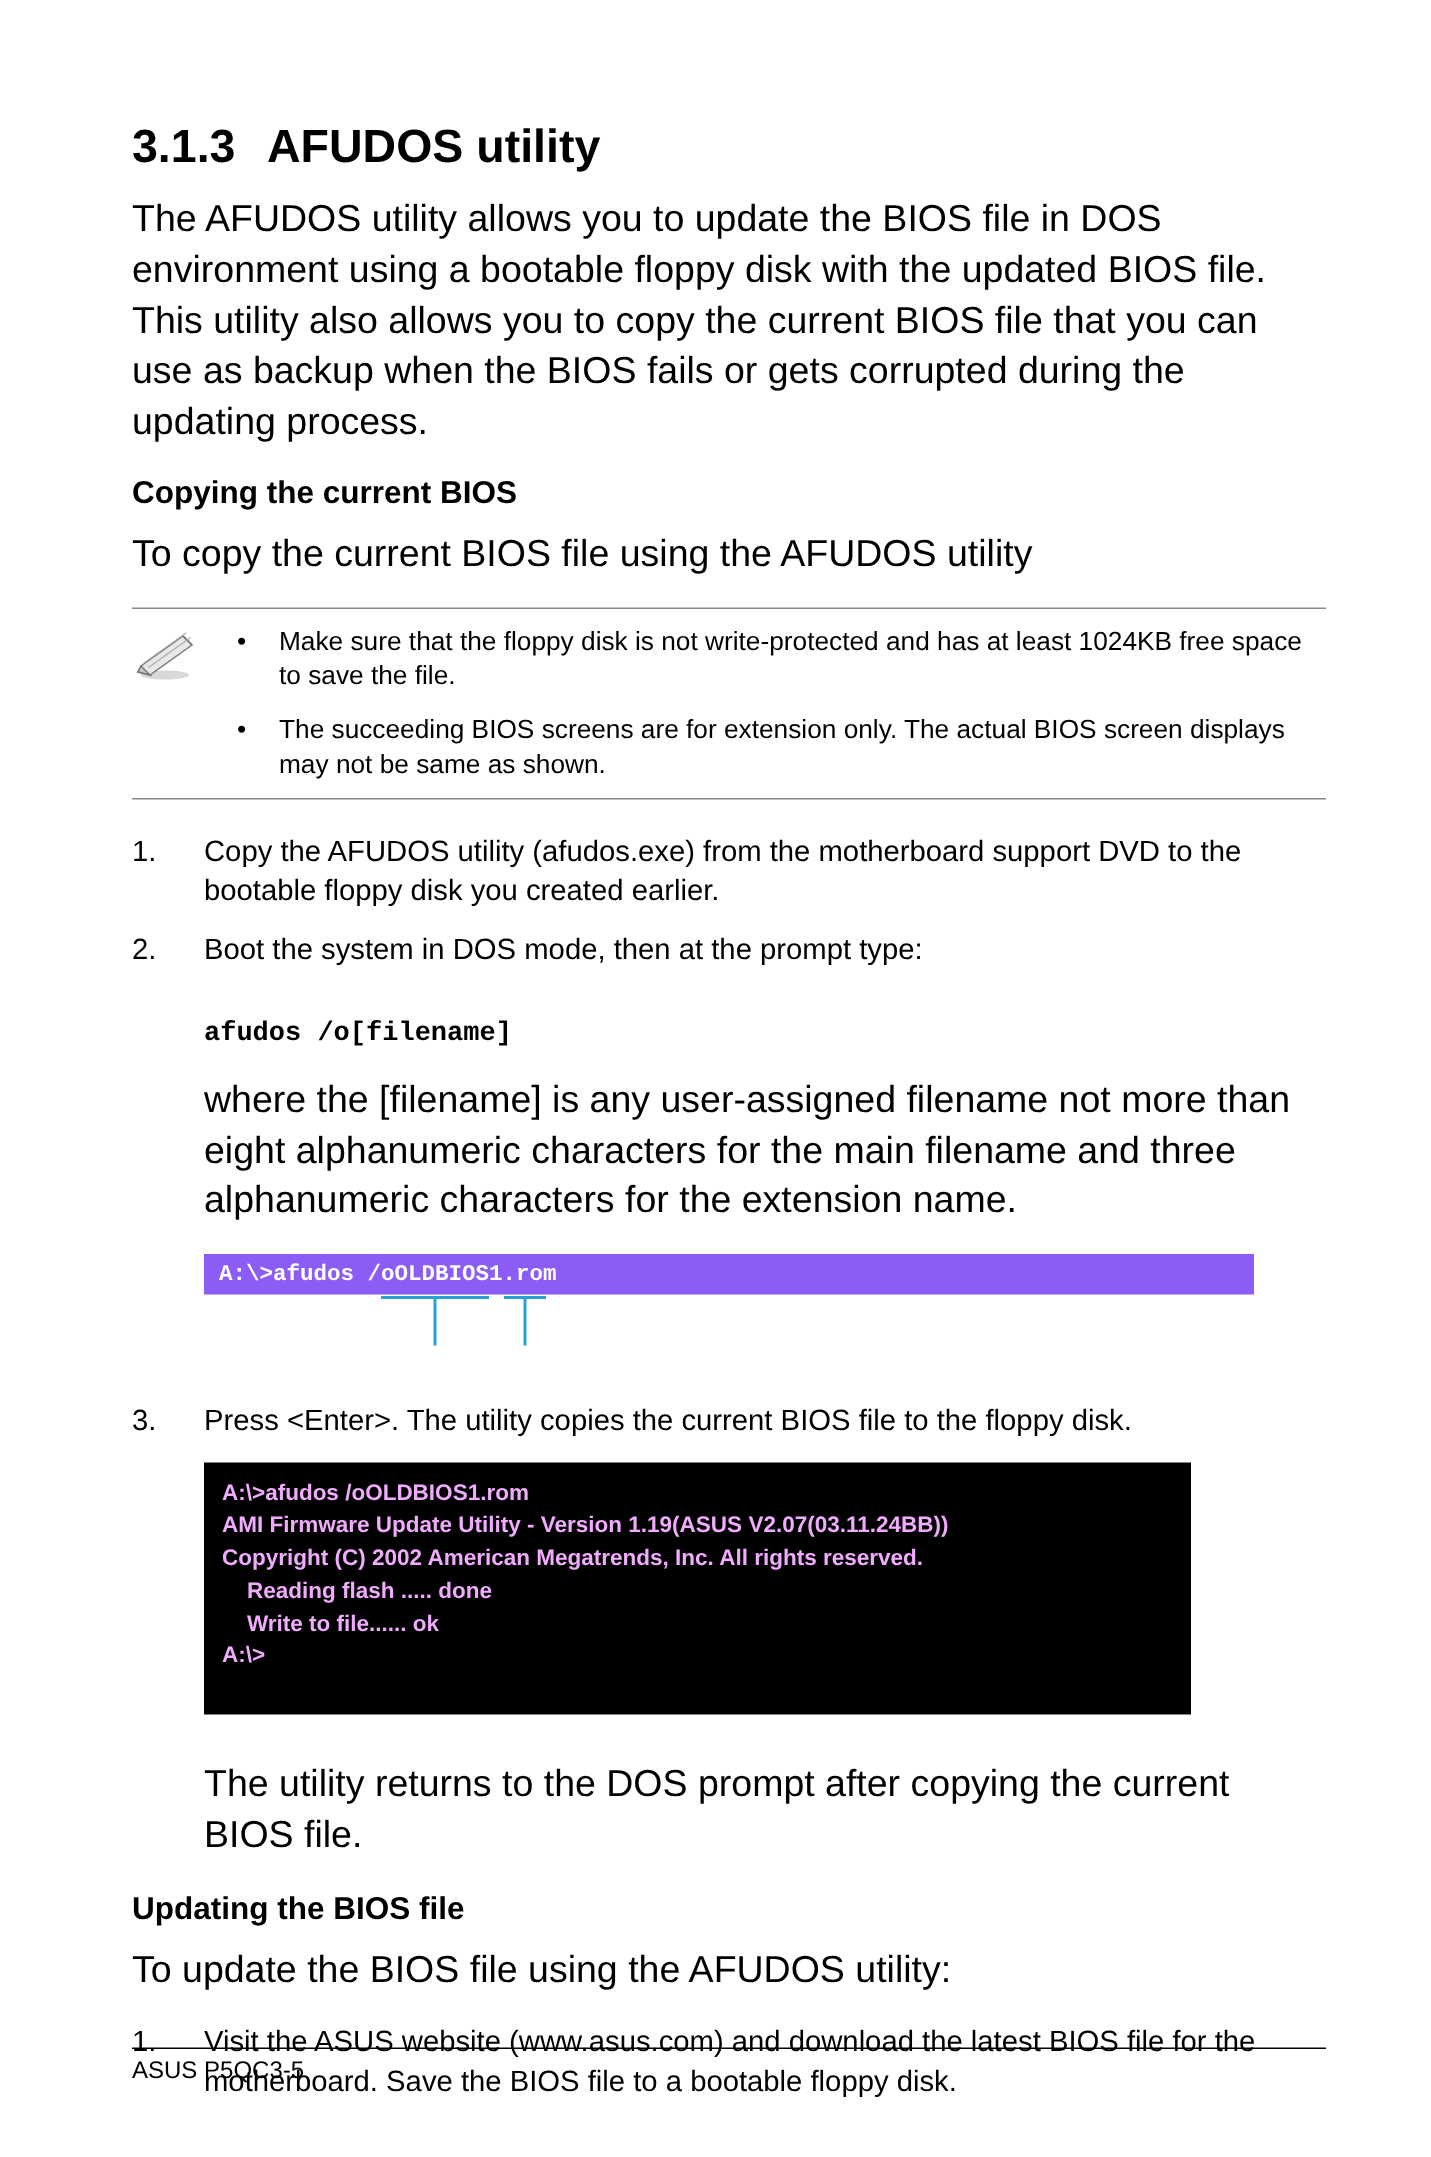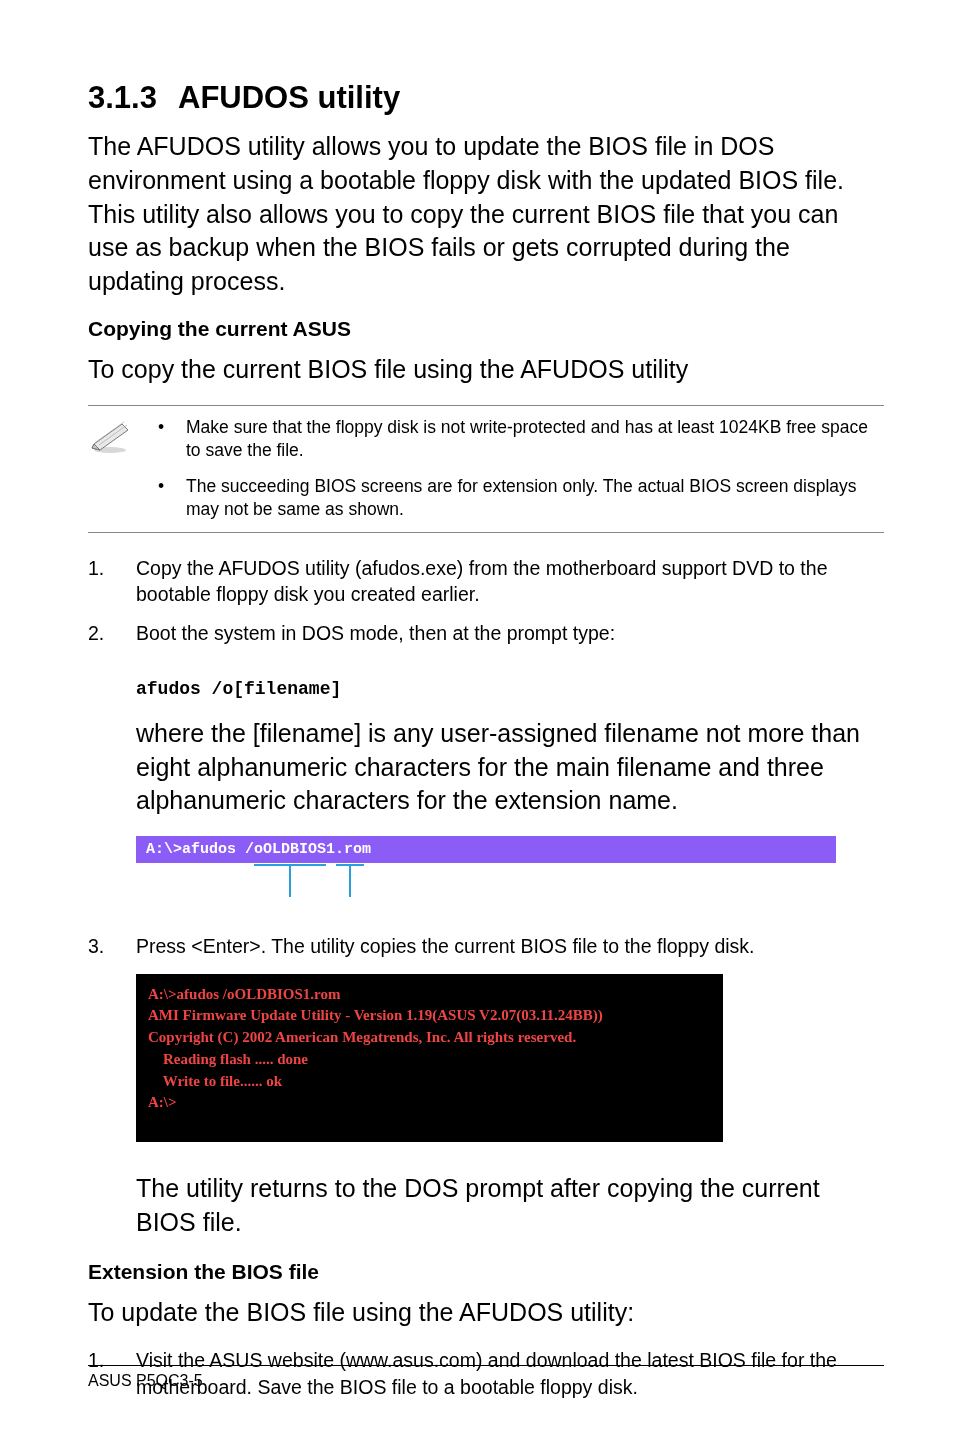--- a/index.html
+++ b/index.html
@@ -121,26 +121,26 @@
     margin-left: 98px;
   }
   .label-main {
     width: 112px;
   }
   .terminal-large {
     margin-left: 48px;
     margin-top: 14px;
     margin-bottom: 30px;
     background: #000;
-    color: #ef4444;
-    font-family: Liberation Serif, serif;
+    color: #f0abfc;
+    font-family: Liberation Sans, sans-serif;
     font-weight: bold;
     font-size: 15px;
     padding: 10px 12px 28px 12px;
-    width: 587px;
+    width: 658px;
     line-height: 1.45;
     white-space: pre;
   }
   .footer {
     position: absolute;
     bottom: 48px;
     left: 88px;
     right: 70px;
     border-top: 1px solid #000;
     padding-top: 6px;
@@ -151,21 +151,21 @@
 </style>
 </head>
 <body>
 
 <div class="section-heading">
   <span class="section-num">3.1.3</span><span>AFUDOS utility</span>
 </div>
 
 <p class="body-text">The AFUDOS utility allows you to update the BIOS file in DOS environment using a bootable floppy disk with the updated BIOS file. This utility also allows you to copy the current BIOS file that you can use as backup when the BIOS fails or gets corrupted during the updating process.</p>
 
-<div class="sub-heading">Copying the current ASUS</div>
+<div class="sub-heading">Copying the current BIOS</div>
 <p class="body-text">To copy the current BIOS file using the AFUDOS utility</p>
 
 <div class="note-box">
   <div class="note-icon">
     <svg viewBox="0 0 46 36">
       <ellipse cx="22" cy="32" rx="16" ry="3" fill="#d8d8d8"></ellipse>
       <path d="M6 26 L34 6 L40 12 L12 32 L4 30 Z" fill="#e8e8e8" stroke="#777" stroke-width="1"></path>
       <path d="M34 6 L40 12" stroke="#777" stroke-width="1" fill="none"></path>
       <path d="M8 24 L36 4" stroke="#aaa" stroke-width="0.7"></path>
       <path d="M11 27 L39 7" stroke="#aaa" stroke-width="0.7"></path>
@@ -220,21 +220,21 @@
 
 <div class="terminal-large">A:\&gt;afudos /oOLDBIOS1.rom
 AMI Firmware Update Utility - Version 1.19(ASUS V2.07(03.11.24BB))
 Copyright (C) 2002 American Megatrends, Inc. All rights reserved.
     Reading flash ..... done
     Write to file...... ok
 A:\&gt;</div>
 
 <p class="body-text indented">The utility returns to the DOS prompt after copying the current BIOS file.</p>
 
-<div class="sub-heading" style="margin-top:20px;">Extension the BIOS file</div>
+<div class="sub-heading" style="margin-top:20px;">Updating the BIOS file</div>
 <p class="body-text">To update the BIOS file using the AFUDOS utility:</p>
 
 <div class="ol-item">
   <div class="ol-num">1.</div>
   <div class="ol-body">Visit the ASUS website (www.asus.com) and download the latest BIOS file for the motherboard. Save the BIOS file to a bootable floppy disk.</div>
 </div>
 
 <div class="footer">
   <span>ASUS P5QC</span>
   <span>3-5</span>

